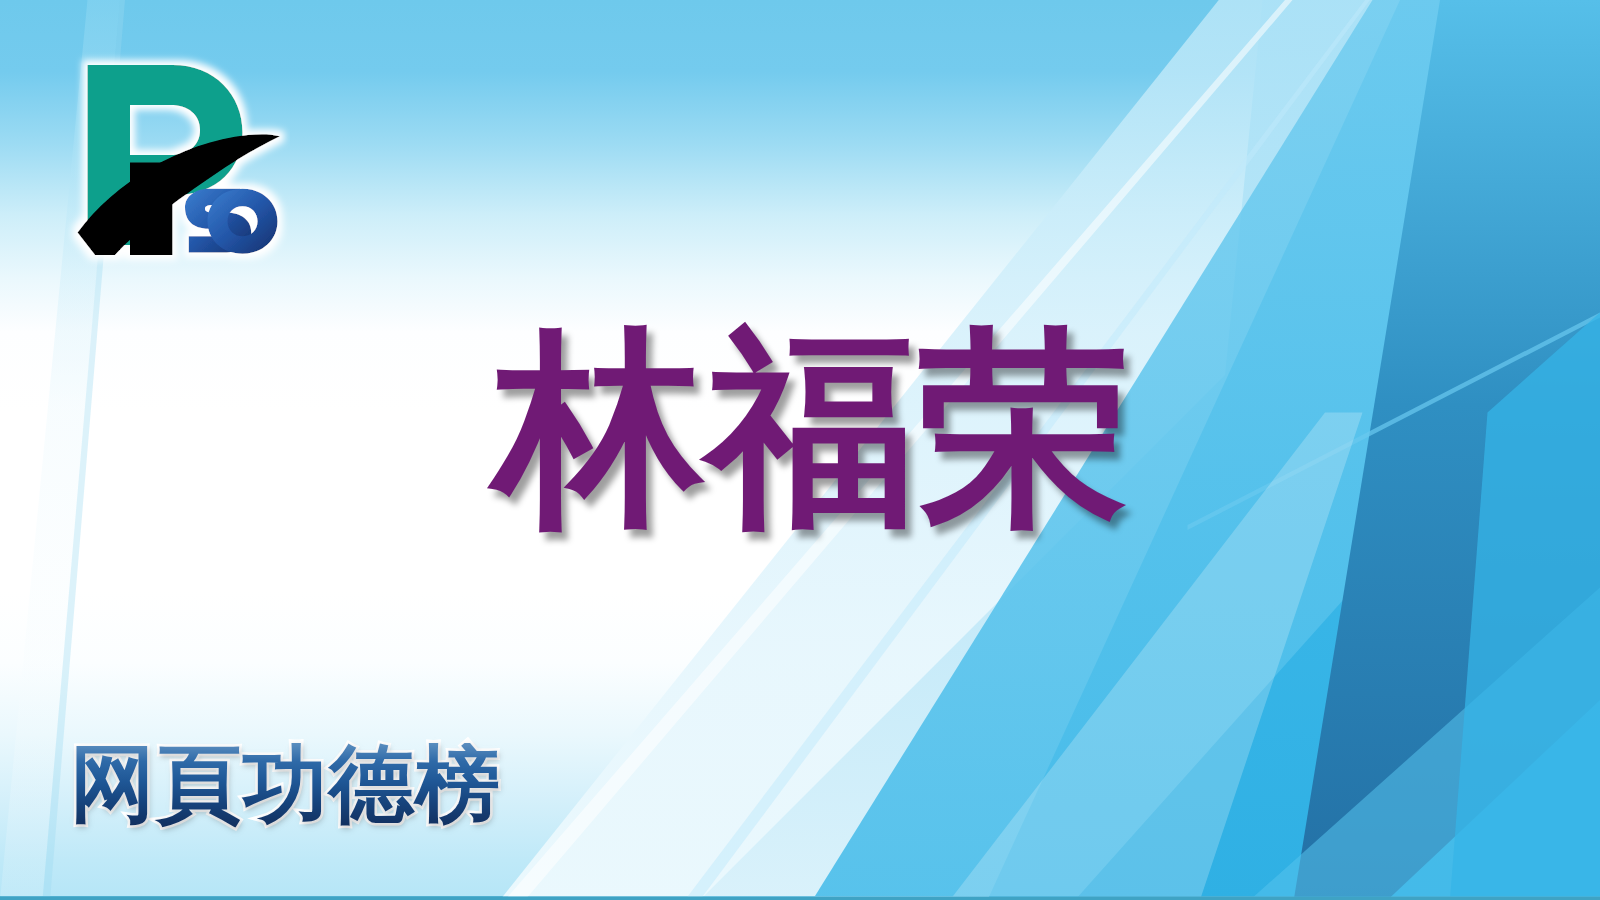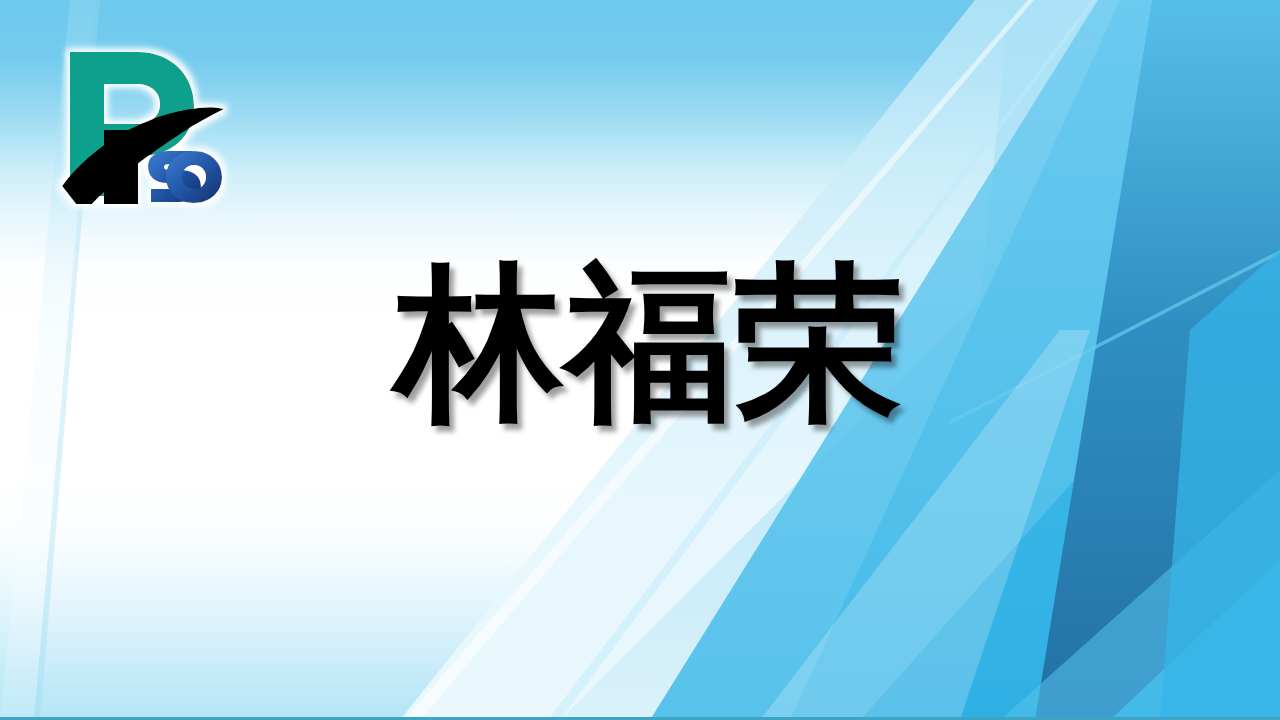--- a/index.html
+++ b/index.html
@@ -70,21 +70,21 @@
     display: flex;
     align-items: center;
     justify-content: center;
   }
   .main-title {
     font-family: "DejaVu Sans", "Liberation Sans", sans-serif;
     font-weight: bold;
     font-size: 168px;
     line-height: 1.05;
     letter-spacing: 2px;
-    color: #000000;
+    color: #701a75;
     white-space: nowrap;
     text-shadow: 5px 6px 5px rgba(0,0,0,0.38);
   }
 
   
   .wordmark-block {
     position: absolute;
     left: 56px;
     bottom: 44px;
     height: 90px;
@@ -227,14 +227,20 @@
                    M156 131 c-7 0-12 5-12 12 c0 7 5 12 12 12 c7 0 12-5 12-12 c0-7-5-12-12-12 Z" transform="translate(-14,0)"></path>
         </g>
       </g>
     </svg>
   </div>
 
   <div class="title-block">
     <div class="main-title">林福荣</div>
   </div>
 
+  <div class="wordmark-block">
+    <div class="wordmark-wrap">
+      <div class="wordmark-outline">网頁功德榜</div>
+      <div class="wordmark">网頁功德榜</div>
+    </div>
+  </div>
 
 </div>
 
 </body></html>

